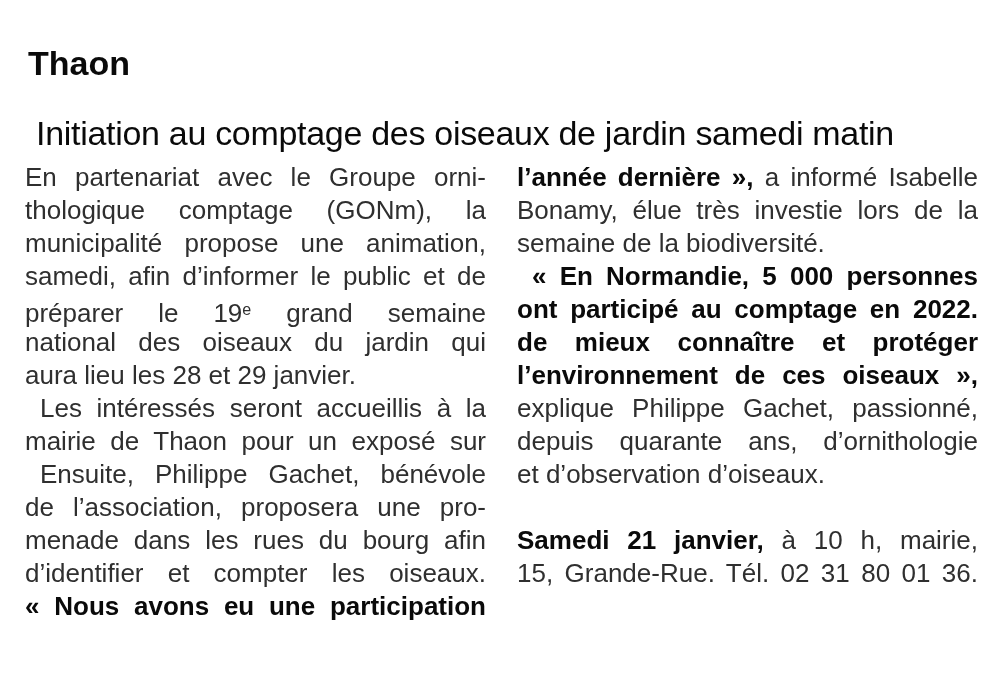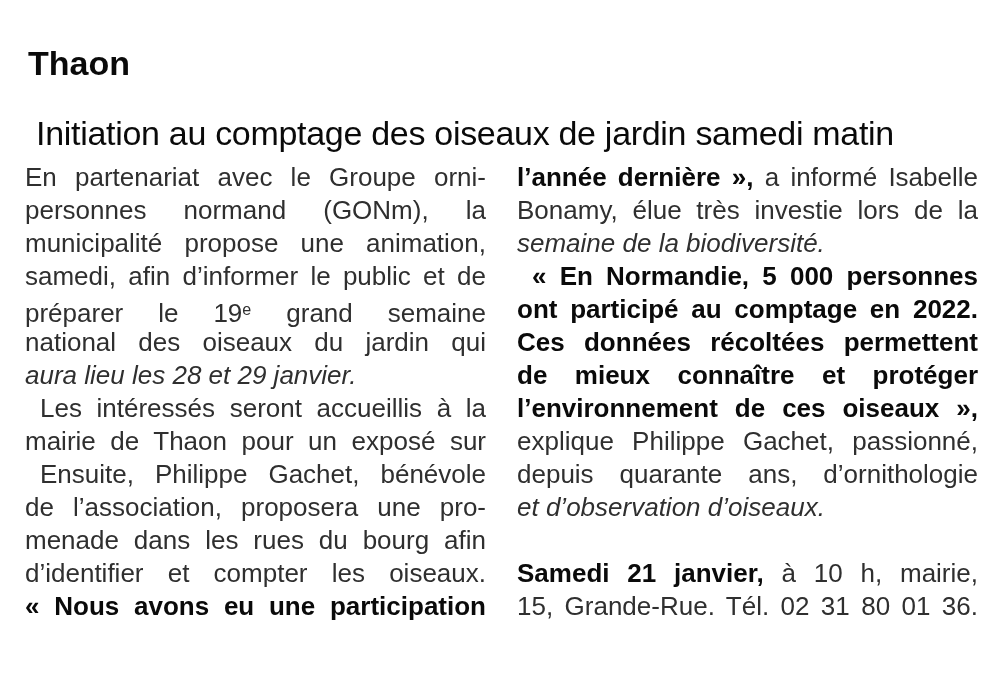--- a/index.html
+++ b/index.html
@@ -54,21 +54,20 @@
     line-height: 33px;
     height: 33px;
     text-align: justify;
     text-align-last: justify;
     overflow: visible;
     white-space: normal;
   }
   .line.no-just {
     text-align: right;
     text-align-last: left;
-    font-style: italic;
   }
   .line.indent {
     text-indent: 15px;
   }
   .line.blank {
     
   }
   .seg { color: var(--ink, #2f2f2f); }
   .seg.bold {
     font-weight: 700;
@@ -82,41 +81,40 @@
 </head>
 <body style="background: rgb(255, 255, 255);">
 
 <div class="kicker">Thaon</div>
 
 <h1 class="headline">Initiation au comptage des oiseaux de jardin samedi matin</h1>
 
 <div class="columns">
   <div class="column">
       <div class="line"><span class="seg">En partenariat avec le Groupe orni-</span></div>
-      <div class="line"><span class="seg">personnes normand (GONm), la</span></div>
+      <div class="line"><span class="seg">thologique comptage (GONm), la</span></div>
       <div class="line"><span class="seg">municipalité propose une animation,</span></div>
       <div class="line"><span class="seg">samedi, afin d’informer le public et de</span></div>
       <div class="line"><span class="seg">préparer le 19</span><span class="seg sup">e</span><span class="seg"> grand semaine</span></div>
       <div class="line"><span class="seg">national des oiseaux du jardin qui</span></div>
       <div class="line no-just"><span class="seg">aura lieu les 28 et 29 janvier.</span></div>
       <div class="line indent"><span class="seg">Les intéressés seront accueillis à la</span></div>
       <div class="line"><span class="seg">mairie de Thaon pour un exposé sur</span></div>
       <div class="line indent"><span class="seg">Ensuite, Philippe Gachet, bénévole</span></div>
       <div class="line"><span class="seg">de l’association, proposera une pro-</span></div>
       <div class="line"><span class="seg">menade dans les rues du bourg afin</span></div>
       <div class="line"><span class="seg">d’identifier et compter les oiseaux.</span></div>
       <div class="line"><span class="seg bold">« Nous avons eu une participation</span></div>
     </div>
   <div class="column">
       <div class="line"><span class="seg bold">l’année dernière »,</span><span class="seg"> a informé Isabelle</span></div>
       <div class="line"><span class="seg">Bonamy, élue très investie lors de la</span></div>
       <div class="line no-just"><span class="seg">semaine de la biodiversité.</span></div>
       <div class="line indent"><span class="seg bold">« En Normandie, 5 000 personnes</span></div>
       <div class="line"><span class="seg bold">ont participé au comptage en 2022.</span></div>
-      <div class="line"><span class="seg bold">Ces données récoltées permettent</span></div>
       <div class="line"><span class="seg bold">de mieux connaître et protéger</span></div>
       <div class="line"><span class="seg bold">l’environnement de ces oiseaux »,</span></div>
       <div class="line"><span class="seg">explique Philippe Gachet, passionné,</span></div>
       <div class="line"><span class="seg">depuis quarante ans, d’ornithologie</span></div>
       <div class="line no-just"><span class="seg">et d’observation d’oiseaux.</span></div>
       <div class="line blank"></div>
       <div class="line"><span class="seg bold">Samedi 21 janvier,</span><span class="seg"> à 10 h, mairie,</span></div>
       <div class="line"><span class="seg">15, Grande-Rue. Tél. 02 31 80 01 36.</span></div>
     </div>
 </div>

